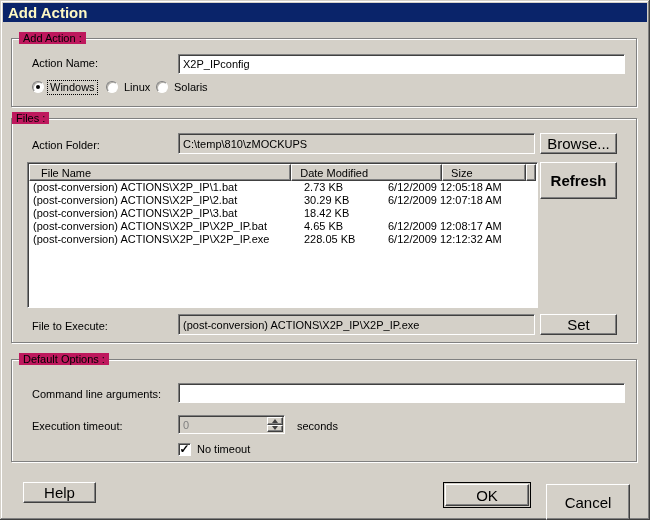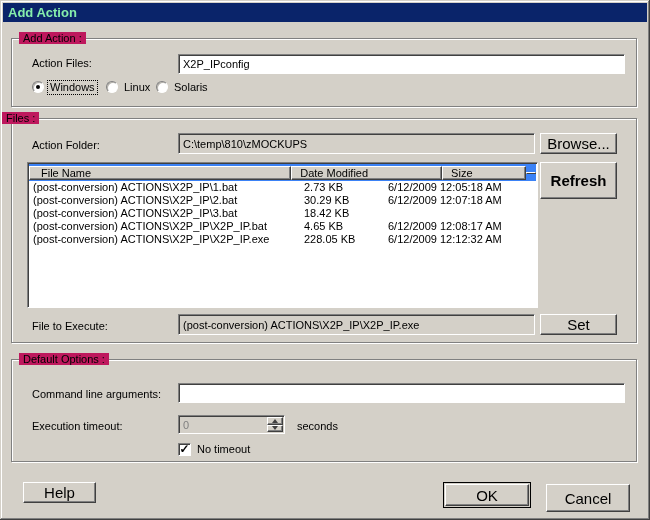--- a/index.html
+++ b/index.html
@@ -8,22 +8,22 @@
   .dialog {
     position:relative; width:650px; height:520px; background:#d4d0c8; overflow:hidden;
     box-shadow: inset -1px -1px 0 #404040, inset 1px 1px 0 #d4d0c8,
                 inset -2px -2px 0 #808080, inset 2px 2px 0 #ffffff;
     font-size:11px; color:#000;
   }
   .abs { position:absolute; }
 
   .titlebar {
     position:absolute; left:3px; top:3px; right:3px; height:19px;
-    background:#0a246a; color:#86efac; display:flex; align-items:center;
-    padding-left:5px; font-size:13px; font-weight:bold;
+    background:#0a246a; color:#fef9c3; display:flex; align-items:center;
+    padding-left:5px; font-size:15px; font-weight:bold;
   }
 
   .groupbox {
     position:absolute; border:1px solid #808080;
     box-shadow: 1px 1px 0 #ffffff, inset 1px 1px 0 #ffffff;
   }
   .legend {
     position:absolute; background:#be185d; padding:0 4px; height:12px;
     line-height:12px; font-size:11px; z-index:2; white-space:nowrap;
   }
@@ -57,21 +57,21 @@
     content:""; position:absolute; left:3px; top:3px; width:4px; height:4px;
     border-radius:50%; background:#000000;
   }
   .rlabel { margin-left:4px; padding:0 2px; line-height:13px; }
   .rlabel.focused { outline:1px dotted #000000; }
 
   
   .listview { position:absolute; left:27px; top:162px; width:511px; height:146px;
     background:#ffffff; border:1px solid; border-color:#808080 #ffffff #ffffff #808080;
     box-shadow: inset 1px 1px 0 #404040; overflow:hidden; }
-  .lv-header { display:flex; height:17px; background:#3b82f6; margin:1px 1px 0 1px;align-items:center; }
+  .lv-header { display:flex; height:17px; background:#fef9c3; margin:1px 1px 0 1px; }
   .hcell {
     background:#d4d0c8; border:1px solid; border-color:#ffffff #404040 #404040 #ffffff;
     box-shadow: inset -1px -1px 0 #808080;
     display:flex; align-items:center; padding-left:8px; overflow:hidden; white-space:nowrap;
   }
   .c-name { width:266px; padding-left:11px; }
   .c-size { width:85px; }
   .c-modified { width:153px; }
   .c-fill { flex:1; }
   .lv-body { margin:0 1px; }
@@ -108,40 +108,40 @@
 
 <div class="dialog">
 
   <div class="titlebar">
     <span>Add Action</span>
   </div>
 
   <div class="groupbox" style="left:11px; top:38px; width:626px; height:69px;"></div>
   <span class="legend" style="left:19px; top:32px;">Add Action :</span>
 
-  <span class="lbl" style="left:32px; top:57px;">Action Files:</span>
+  <span class="lbl" style="left:32px; top:57px;">Action Name:</span>
   <div class="abs sunken field" style="left:178px; top:54px; width:447px; height:20px;">
     <span>X2P_IPconfig</span>
   </div>
 
   <div class="radio-item" style="left:32px; top:80px;">
     <span class="radio checked"></span>
     <span class="rlabel focused">Windows</span>
   </div>
   <div class="radio-item" style="left:106px; top:80px;">
     <span class="radio"></span>
     <span class="rlabel">Linux</span>
   </div>
   <div class="radio-item" style="left:156px; top:80px;">
     <span class="radio"></span>
     <span class="rlabel">Solaris</span>
   </div>
 
   <div class="groupbox" style="left:11px; top:118px; width:626px; height:225px;"></div>
-  <span class="legend" style="left:2px; top:112px;">Files :</span>
+  <span class="legend" style="left:12px; top:112px;">Files :</span>
 
   <span class="lbl" style="left:32px; top:139px;">Action Folder:</span>
   <div class="abs sunken field gray" style="left:178px; top:133px; width:357px; height:21px;">
     <span>C:\temp\810\zMOCKUPS</span>
   </div>
   <div class="btn" style="left:540px; top:133px; width:77px; height:21px;">
     <span>Browse...</span>
   </div>
 
   <div class="listview">
@@ -219,17 +219,17 @@
       </span>
     <span class="cb-label">No timeout</span>
   </div>
 
   <div class="btn" style="left:23px; top:482px; width:73px; height:21px;">
     <span>Help</span>
   </div>
   <div class="btn default" style="left:445px; top:484px; width:84px; height:22px;">
     <span>OK</span>
   </div>
-  <div class="btn" style="left:546px; top:484px; width:84px; height:28px;">
+  <div class="btn" style="left:546px; top:484px; width:84px; height:36px;">
     <span>Cancel</span>
   </div>
 
 </div>
 
 </body></html>

